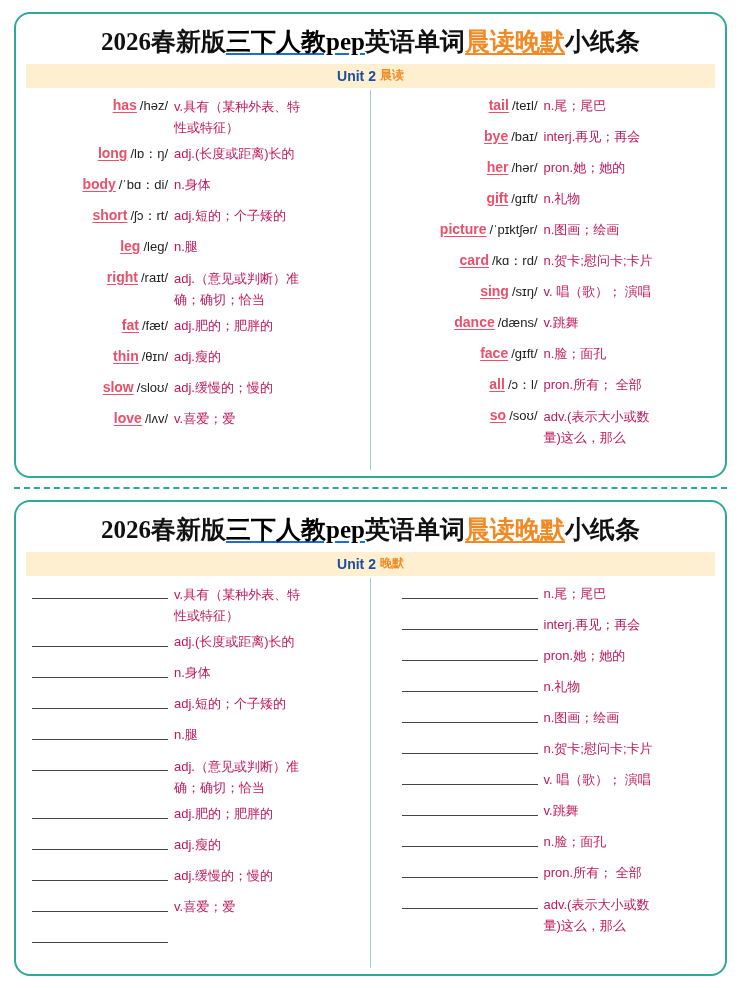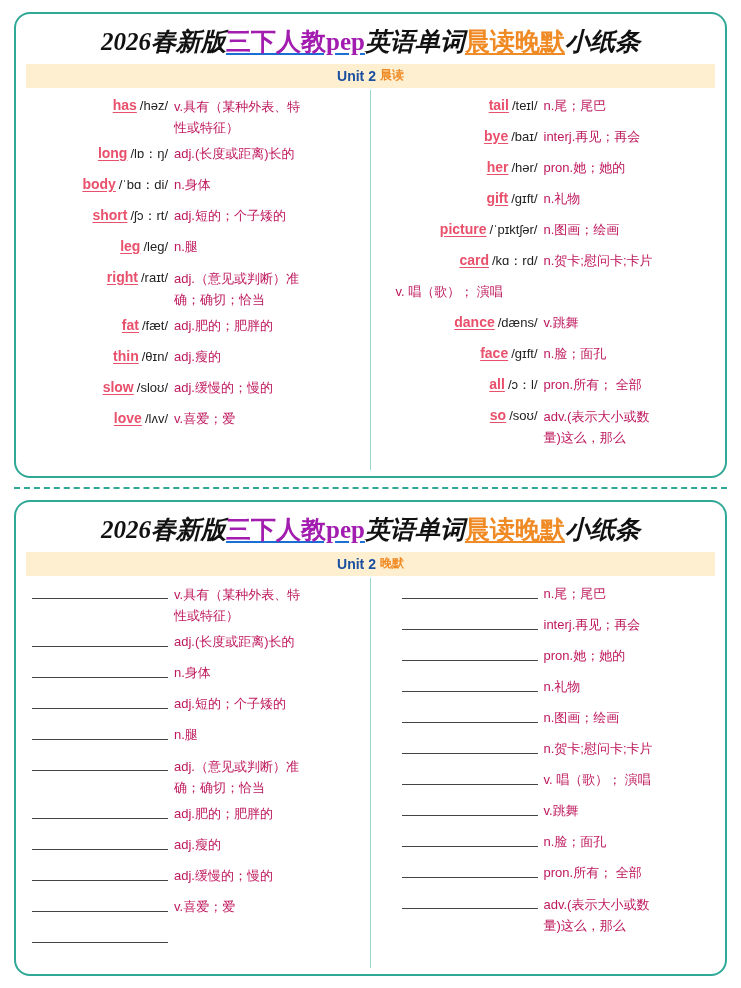--- a/index.html
+++ b/index.html
@@ -39,23 +39,23 @@
   .title {
     text-align: center;
     font-family: "Liberation Serif", serif;
     font-weight: bold;
     font-size: 25px;
     letter-spacing: 0px;
     white-space: nowrap;
     margin: 6px 0 8px 0;
     line-height: 1.1;
   }
-  .title .t-black { color: #111111; font-style: italic; }
+  .title .t-black { color: #111111; }
   .title .t-blue {
-    color: #a21caf;
+    color: #000000;
     text-decoration: underline;
     text-decoration-color: #1b6fd4;
     text-underline-offset: 3px;
   }
   .title .t-orange {
     color: #f08a24;
     text-decoration: underline;
     text-decoration-color: #f08a24;
     text-underline-offset: 3px;
   }
@@ -218,20 +218,21 @@
       </div>
       <div class="row">
         <div class="word-cell"><span class="word">picture</span><span class="phon">/ˈpɪktʃər/</span></div>
         <div class="def-cell">n.图画；绘画</div>
       </div>
       <div class="row">
         <div class="word-cell"><span class="word">card</span><span class="phon">/kɑ：rd/</span></div>
         <div class="def-cell">n.贺卡;慰问卡;卡片</div>
       </div>
       <div class="row">
+        <div class="word-cell"><span class="word">sing</span><span class="phon">/sɪŋ/</span></div>
         <div class="def-cell">v. 唱（歌）； 演唱</div>
       </div>
       <div class="row">
         <div class="word-cell"><span class="word">dance</span><span class="phon">/dæns/</span></div>
         <div class="def-cell">v.跳舞</div>
       </div>
       <div class="row">
         <div class="word-cell"><span class="word">face</span><span class="phon">/gɪft/</span></div>
         <div class="def-cell">n.脸；面孔</div>
       </div>

